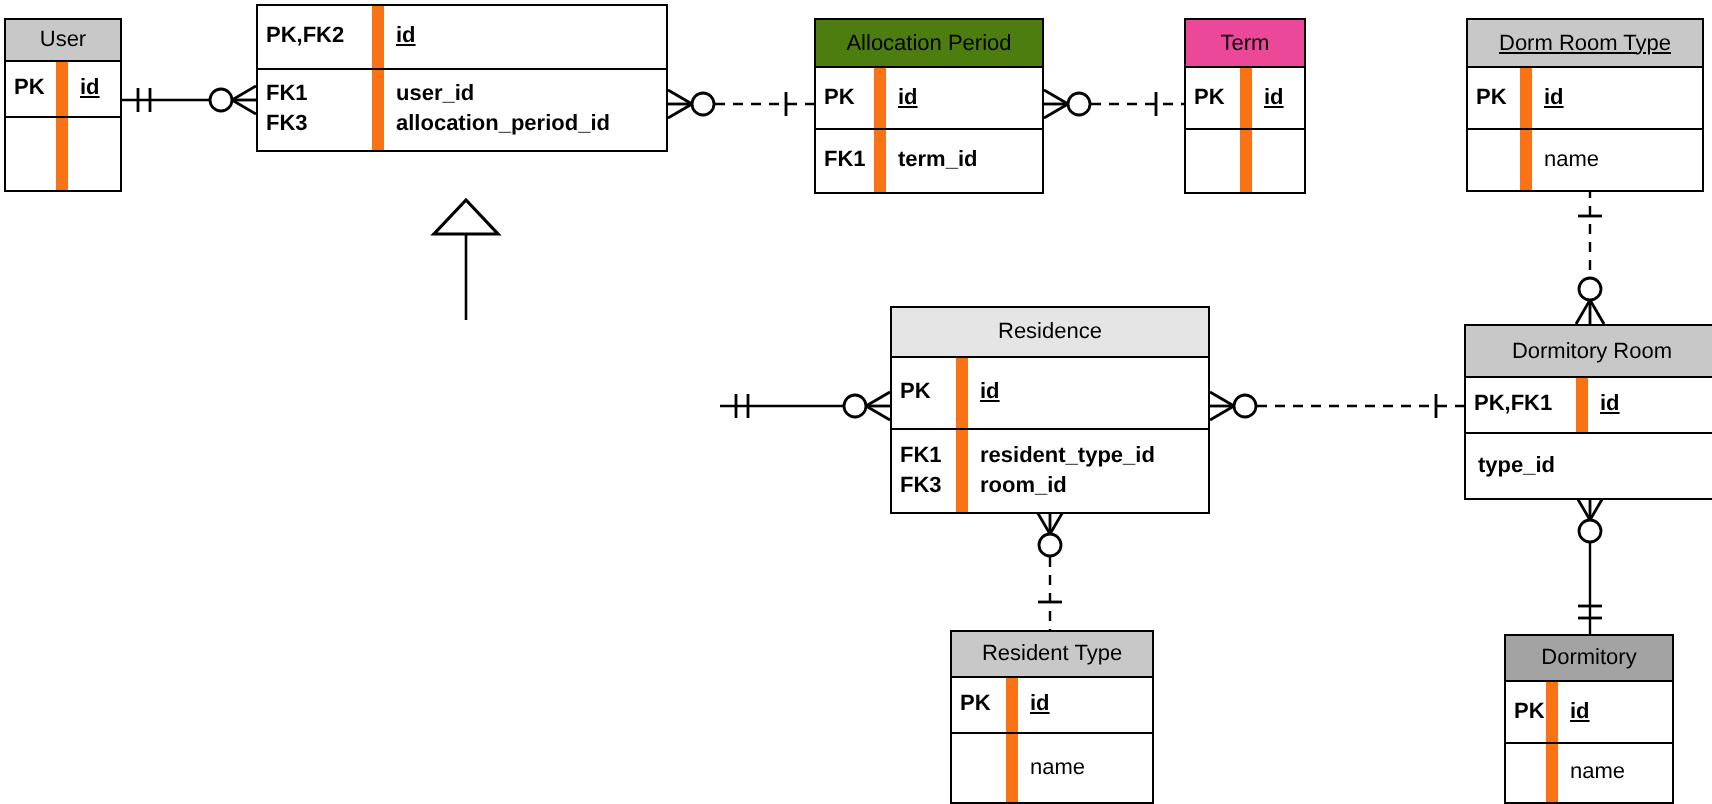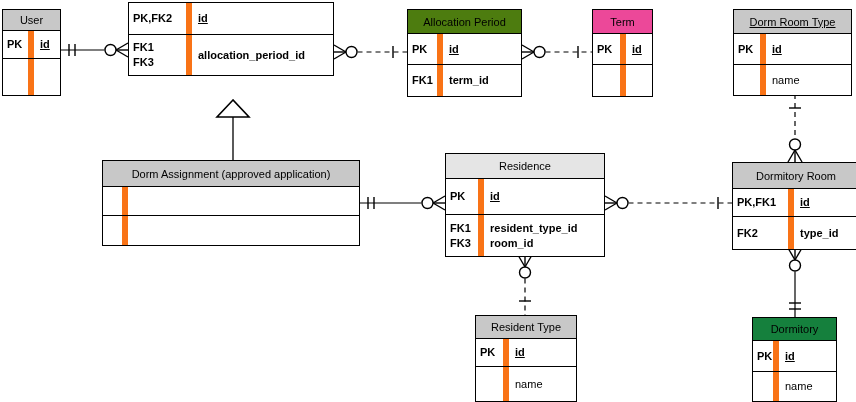--- a/index.html
+++ b/index.html
@@ -137,20 +137,21 @@
         <div class="acell">
           <div class="tline u">id</div>
         </div>
       </div>
       <div class="erow" style="height: 41px;">
         <div class="kcell" style="width: 63px;">
           <div class="tline">FK1</div>
           <div class="tline">FK3</div>
         </div>
         <div class="acell">
+          <div class="tline">user_id</div>
           <div class="tline">allocation_period_id</div>
         </div>
       </div>
     </div>
     <div class="entity" style="left: 407px; top: 9px; width: 115px;">
       <div class="ehdr" style="height: 24px; background: #4d7c0f;">Allocation Period</div>
       <div class="erow" style="height: 30px;">
         <div class="kcell" style="width: 35px;">
           <div class="tline">PK</div>
         </div>
@@ -190,31 +191,20 @@
         </div>
         <div class="acell">
           <div class="tline u">id</div>
         </div>
       </div>
       <div class="erow" style="height: 31px;">
         <div class="kcell" style="width: 32px;"></div>
         <div class="acell">
           <div class="tline reg">name</div>
         </div>
-      </div>
-    </div>
-    <div class="entity" style="left: 102px; top: 160px; width: 258px;">
-      <div class="ehdr" style="height: 26px; background: rgb(200, 200, 200);">Dorm Assignment (approved application)</div>
-      <div class="erow" style="height: 28px;">
-        <div class="kcell" style="width: 25px;"></div>
-        <div class="acell"></div>
-      </div>
-      <div class="erow" style="height: 30px;">
-        <div class="kcell" style="width: 25px;"></div>
-        <div class="acell"></div>
       </div>
     </div>
     <div class="entity" style="left: 445px; top: 153px; width: 160px;">
       <div class="ehdr" style="height: 25px; background: #e5e5e5;">Residence</div>
       <div class="erow" style="height: 35px;">
         <div class="kcell" style="width: 38px;">
           <div class="tline">PK</div>
         </div>
         <div class="acell">
           <div class="tline u">id</div>
@@ -235,23 +225,20 @@
       <div class="ehdr" style="height: 26px; background: rgb(200, 200, 200);">Dormitory Room</div>
       <div class="erow" style="height: 27px;">
         <div class="kcell" style="width: 61px;">
           <div class="tline">PK,FK1</div>
         </div>
         <div class="acell">
           <div class="tline u">id</div>
         </div>
       </div>
       <div class="erow" style="height: 33px;">
-        <div class="kcell" style="width: 61px;">
-          <div class="tline">FK2</div>
-        </div>
         <div class="acell">
           <div class="tline">type_id</div>
         </div>
       </div>
     </div>
     <div class="entity" style="left: 475px; top: 315px; width: 102px;">
       <div class="ehdr" style="height: 23px; background: rgb(200, 200, 200);">Resident Type</div>
       <div class="erow" style="height: 27px;">
         <div class="kcell" style="width: 33px;">
           <div class="tline">PK</div>
@@ -261,21 +248,21 @@
         </div>
       </div>
       <div class="erow" style="height: 35px;">
         <div class="kcell" style="width: 33px;"></div>
         <div class="acell">
           <div class="tline reg">name</div>
         </div>
       </div>
     </div>
     <div class="entity" style="left: 752px; top: 317px; width: 85px;">
-      <div class="ehdr" style="height: 23px; background: #15803d;">Dormitory</div>
+      <div class="ehdr" style="height: 23px; background: #a3a3a3;">Dormitory</div>
       <div class="erow" style="height: 30px;">
         <div class="kcell" style="width: 26px;">
           <div class="tline">PK</div>
         </div>
         <div class="acell">
           <div class="tline u">id</div>
         </div>
       </div>
       <div class="erow" style="height: 30px;">
         <div class="kcell" style="width: 26px;"></div>

